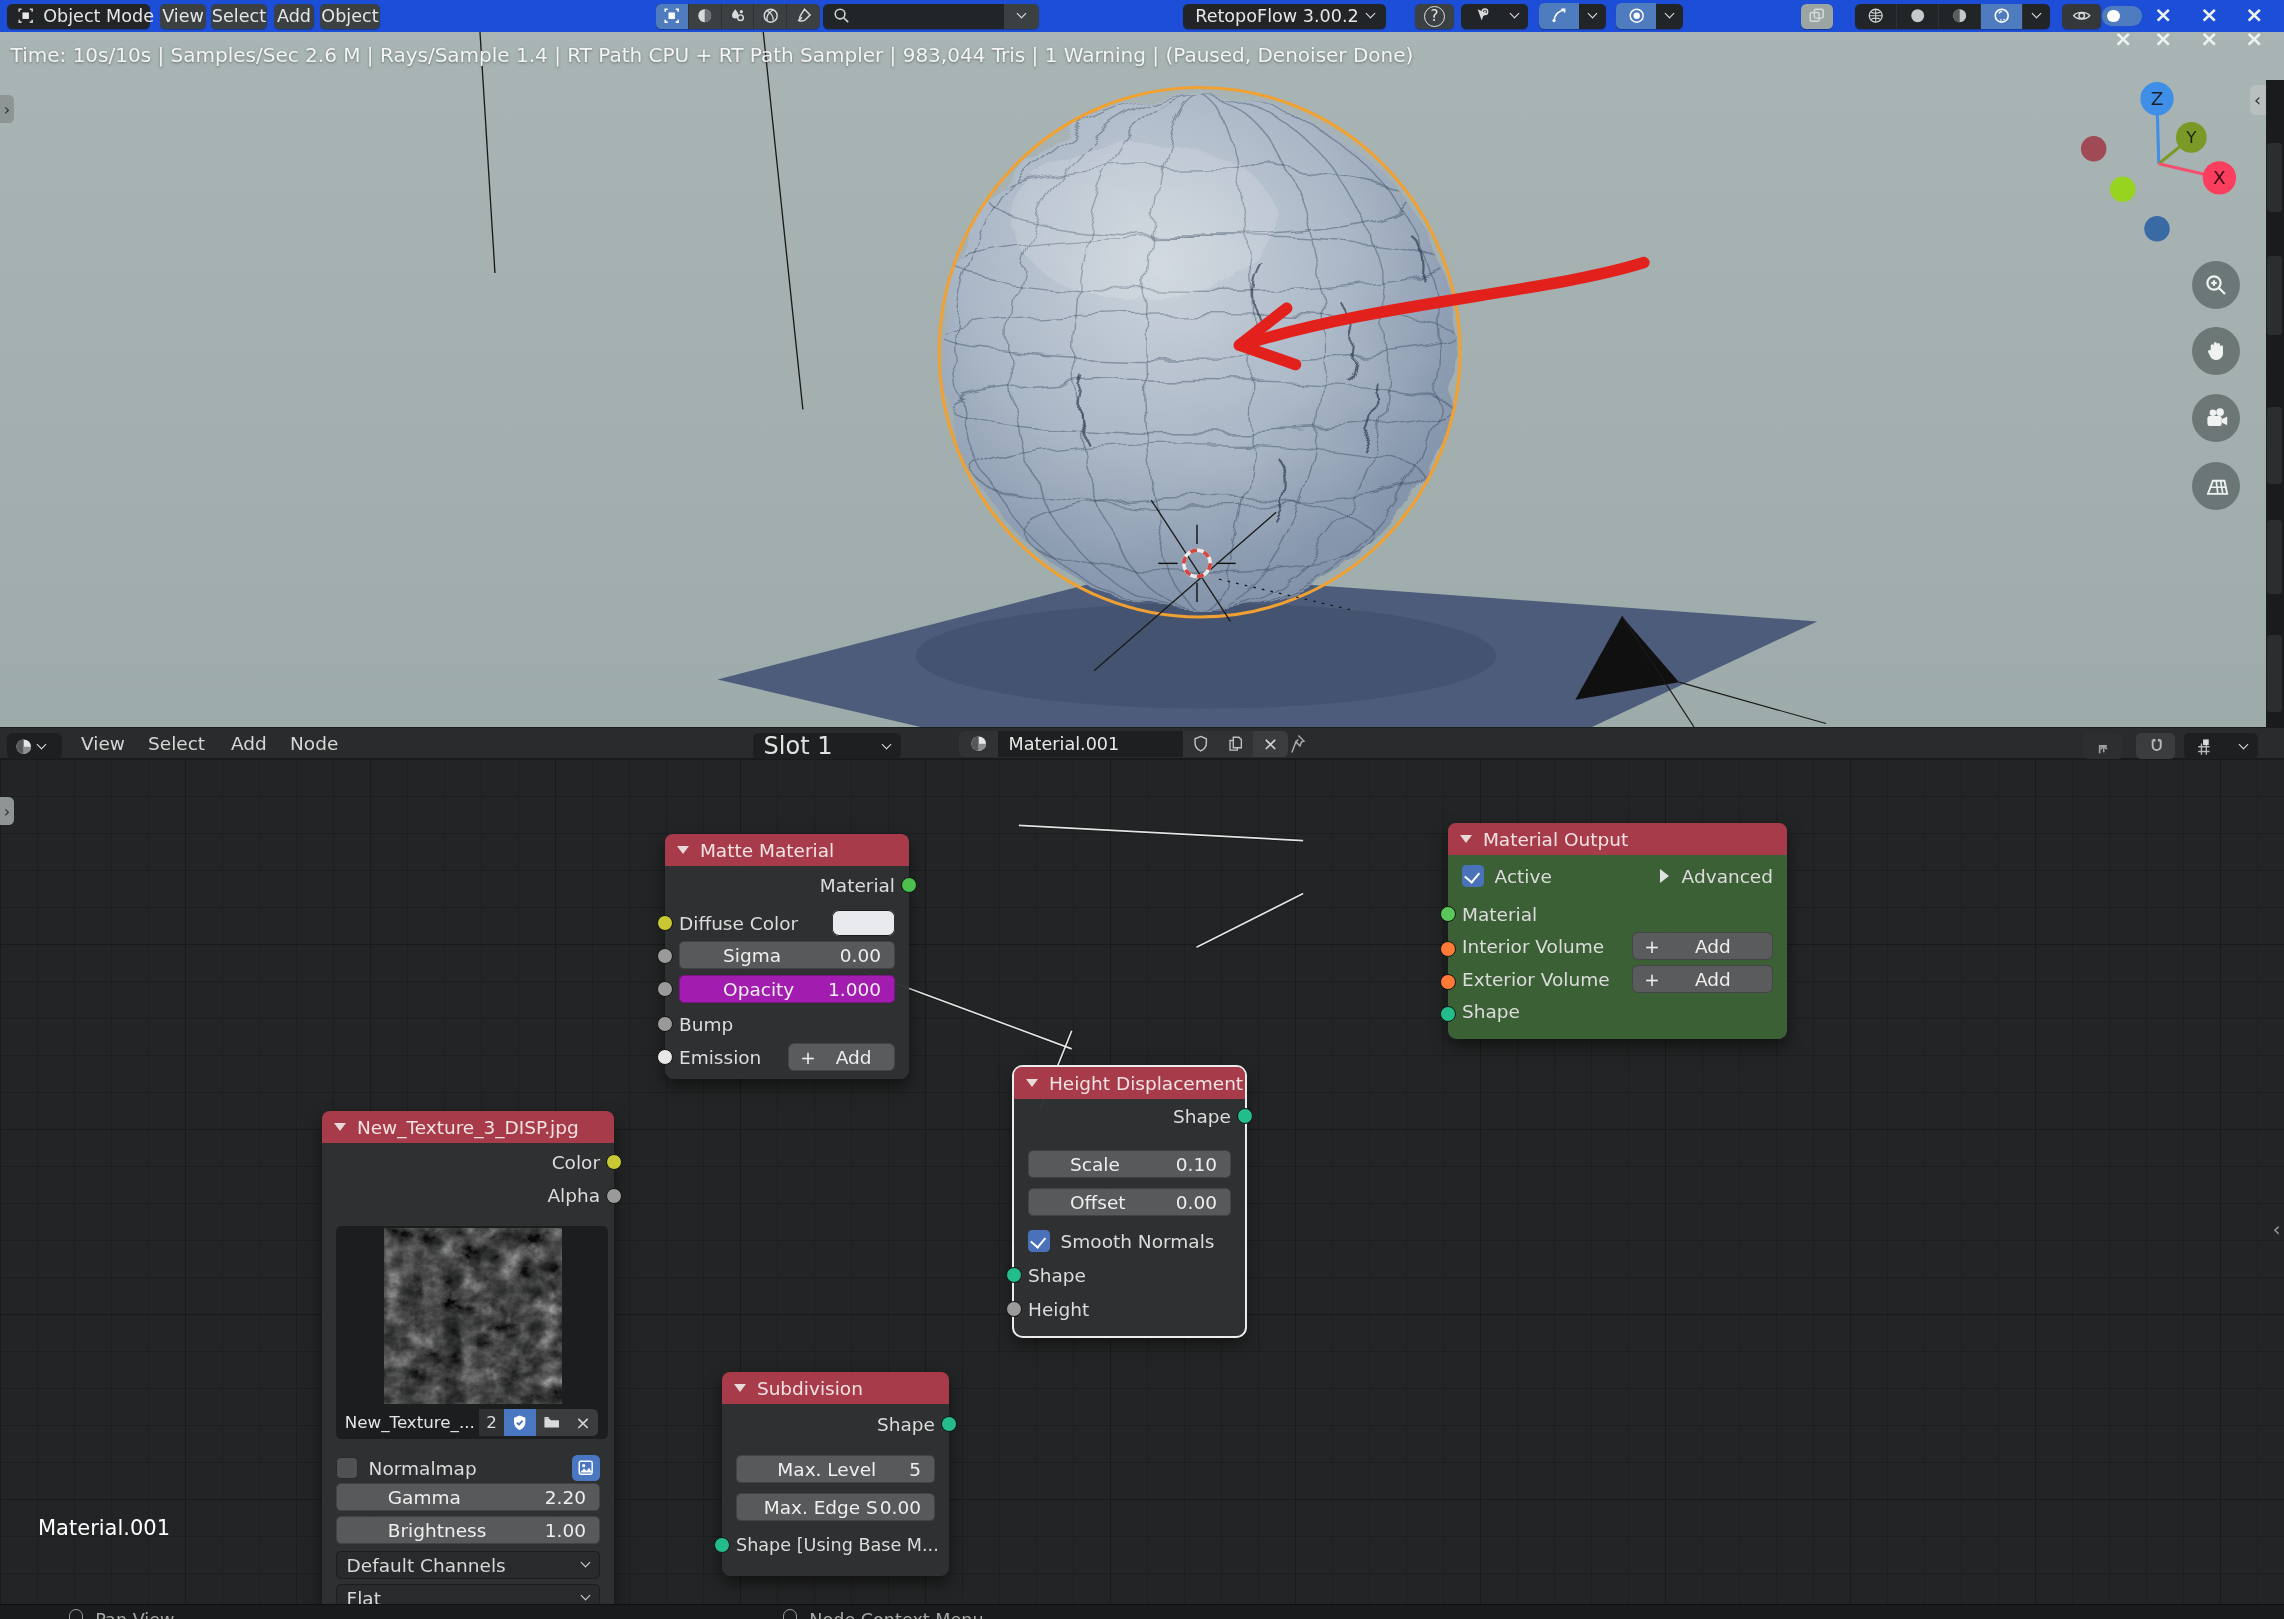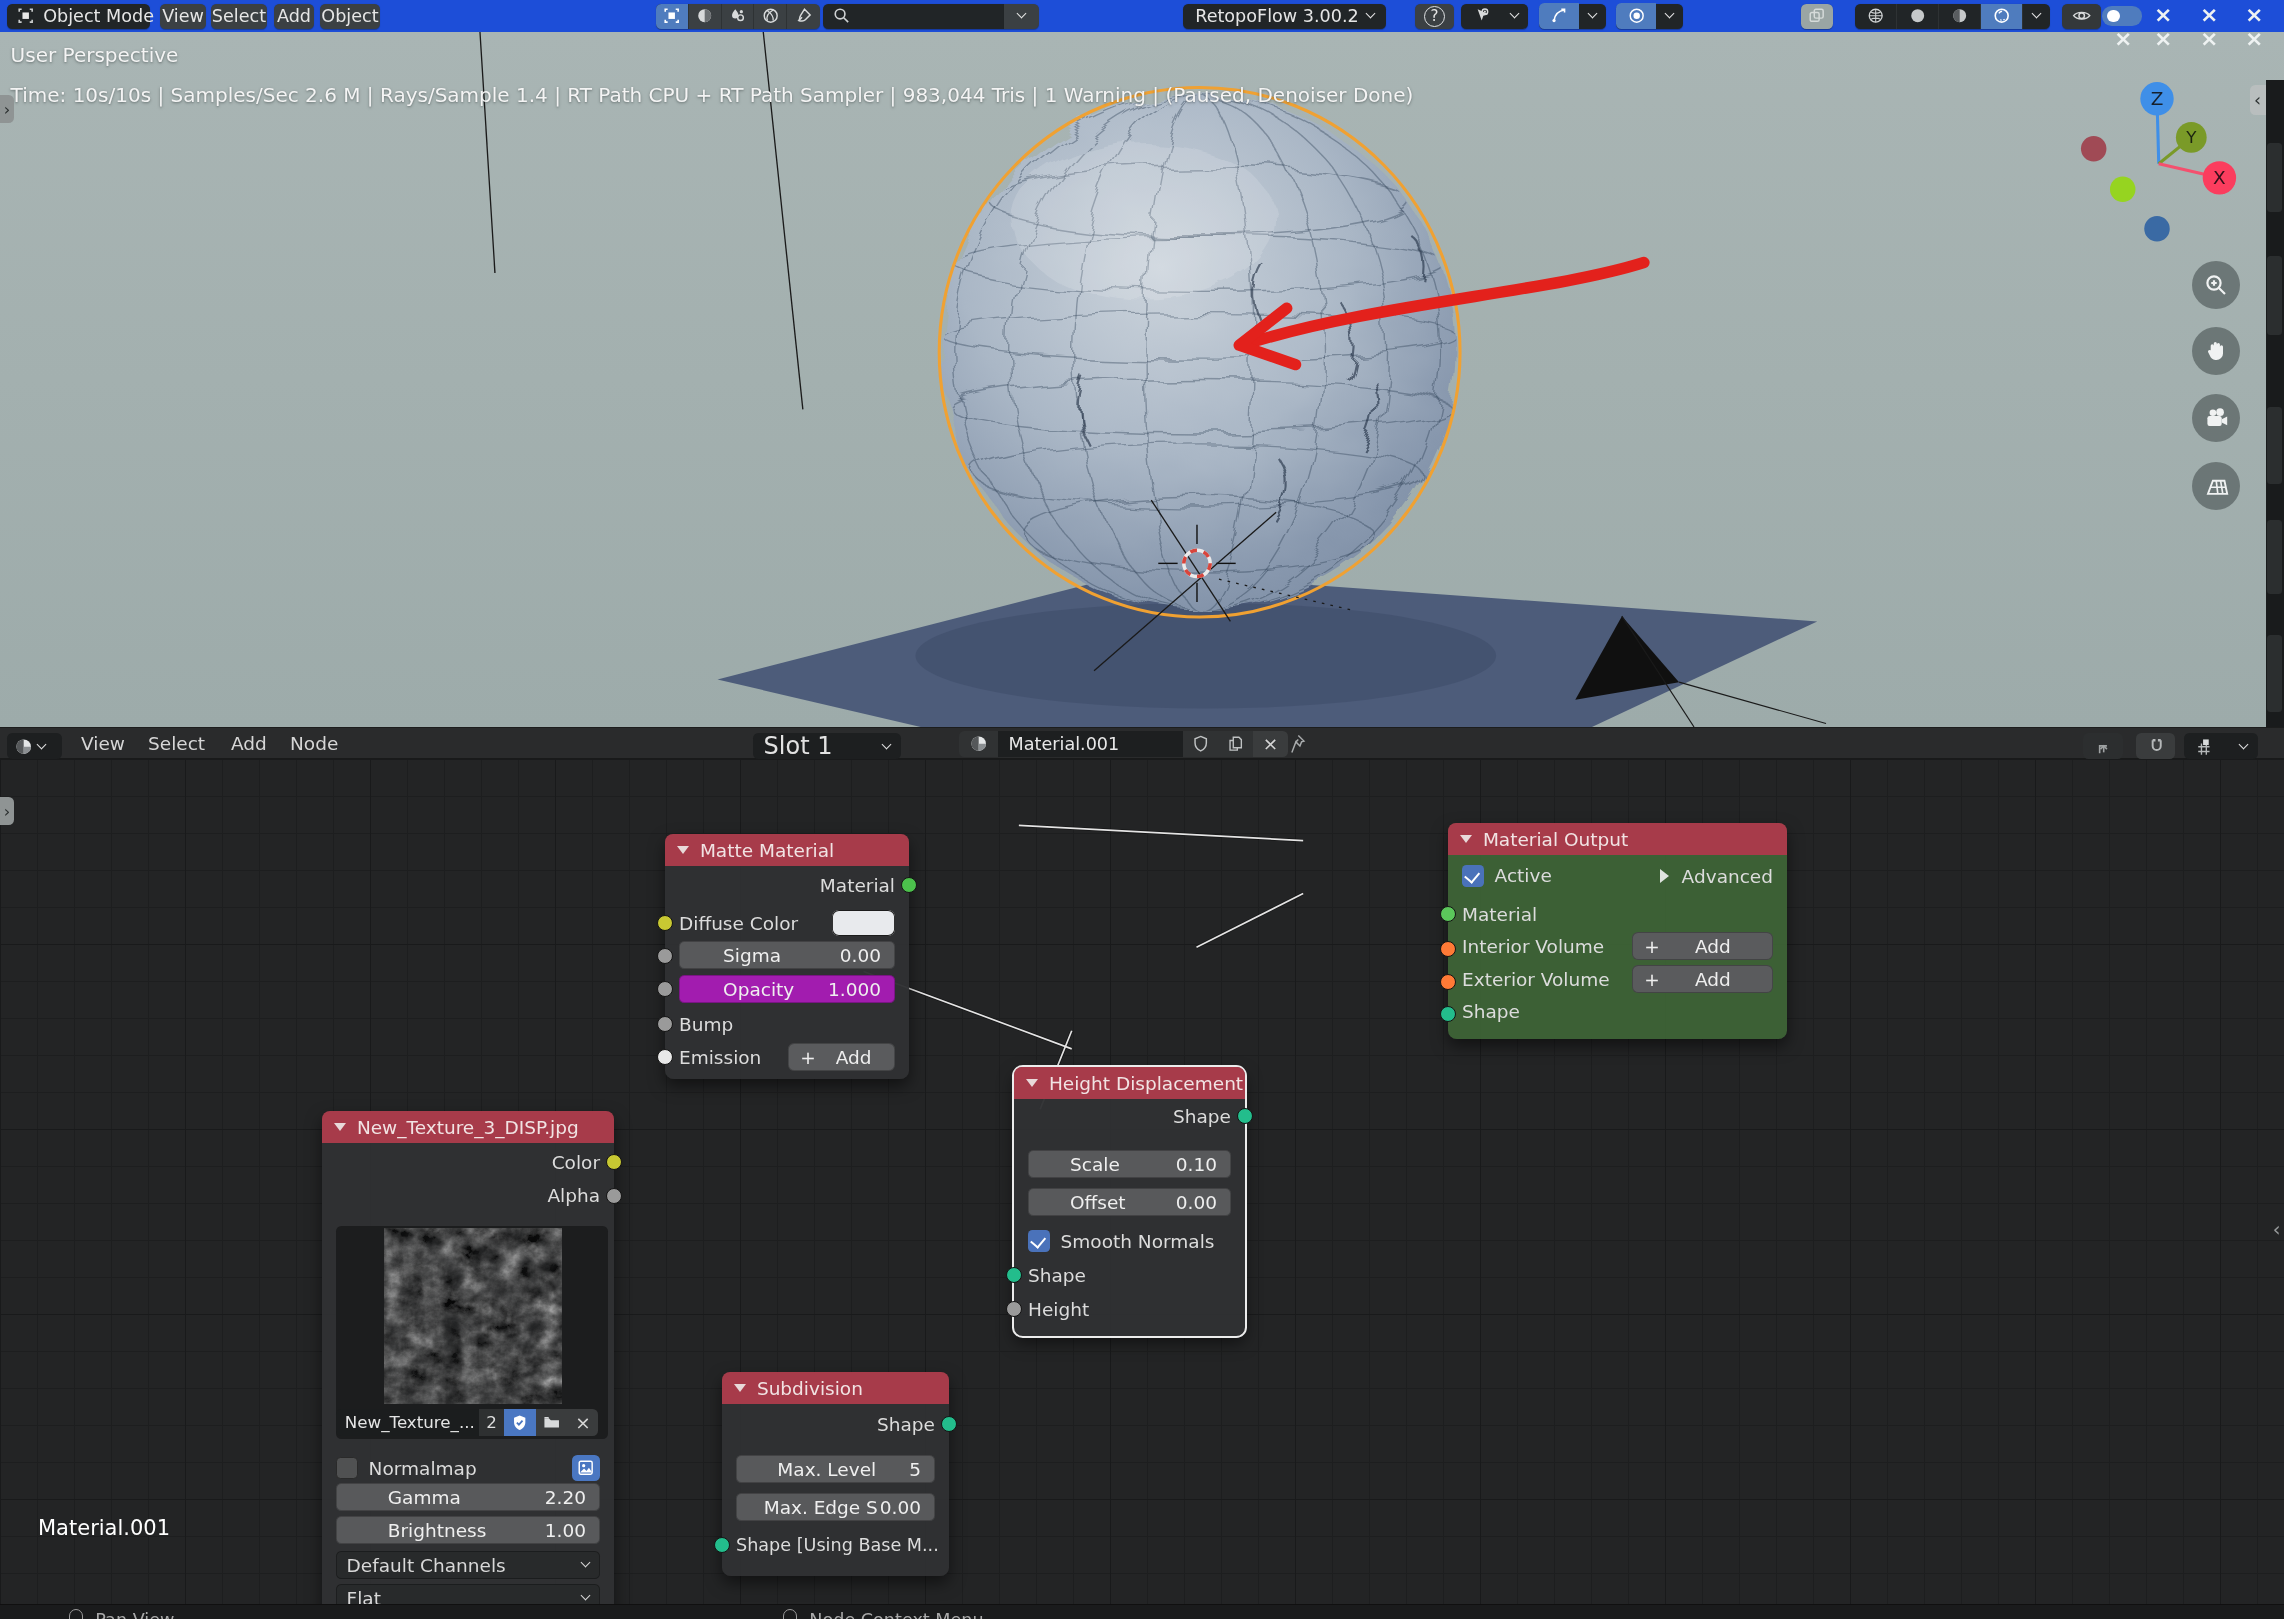--- a/index.html
+++ b/index.html
@@ -324,21 +324,20 @@
       </g>
 
       <g stroke="#e3211c" stroke-width="13" fill="none" stroke-linecap="round" stroke-linejoin="round">
         <path d="M1868 298 C1760 332 1565 344 1418 390"></path>
         <path d="M1462 350 L1408 392 L1472 414"></path>
       </g>
     </svg>
 
     
     <div class="vp-overlay">
-      <div>User Perspective</div>
       <div>Time: 10s/10s | Samples/Sec 2.6 M | Rays/Sample 1.4 | RT Path CPU + RT Path Sampler | 983,044 Tris | 1 Warning | (Paused, Denoiser Done)</div>
     </div>
 
     
     <svg style="position:absolute;left:2060px;top:21px" width="194" height="211" viewBox="2340 60 220 240">
       <line x1="2452" y1="186" x2="2450" y2="112" stroke="#3f8fe8" stroke-width="3.5"></line>
       <line x1="2452" y1="186" x2="2489" y2="156" stroke="#7a9a28" stroke-width="3.5"></line>
       <line x1="2452" y1="186" x2="2521" y2="202" stroke="#f4506e" stroke-width="3.5"></line>
       <circle cx="2378" cy="169" r="14.5" fill="#a04a55"></circle>
       <circle cx="2411" cy="215" r="14.5" fill="#96d420"></circle>
@@ -513,21 +512,21 @@
       <span class="sock" style="left:-8px;top:215px;background:#e8e8e8"></span>
       <span class="sock" style="right:-8px;top:43px;background:#4cc04c"></span>
     </div>
 
     <div class="node" style="left:1448px;top:64px;width:339px;height:216px;background:rgba(61,98,54,.97)">
       <div class="nhead">
           <span class="tri"></span>
           <span>Material Output</span>
         </div>
       <div class="nrow" style="top:39px;justify-content:space-between">
-        <span style="display:flex;">
+        <span style="display:flex;align-items:center">
             <span class="ckbox"></span>
             <span>Active</span>
           </span>
         <span style="display:flex;align-items:center">
             <span class="rtri"></span>
             <span>Advanced</span>
           </span>
       </div>
       <div class="nrow" style="top:77px">
           <span>Material</span>

